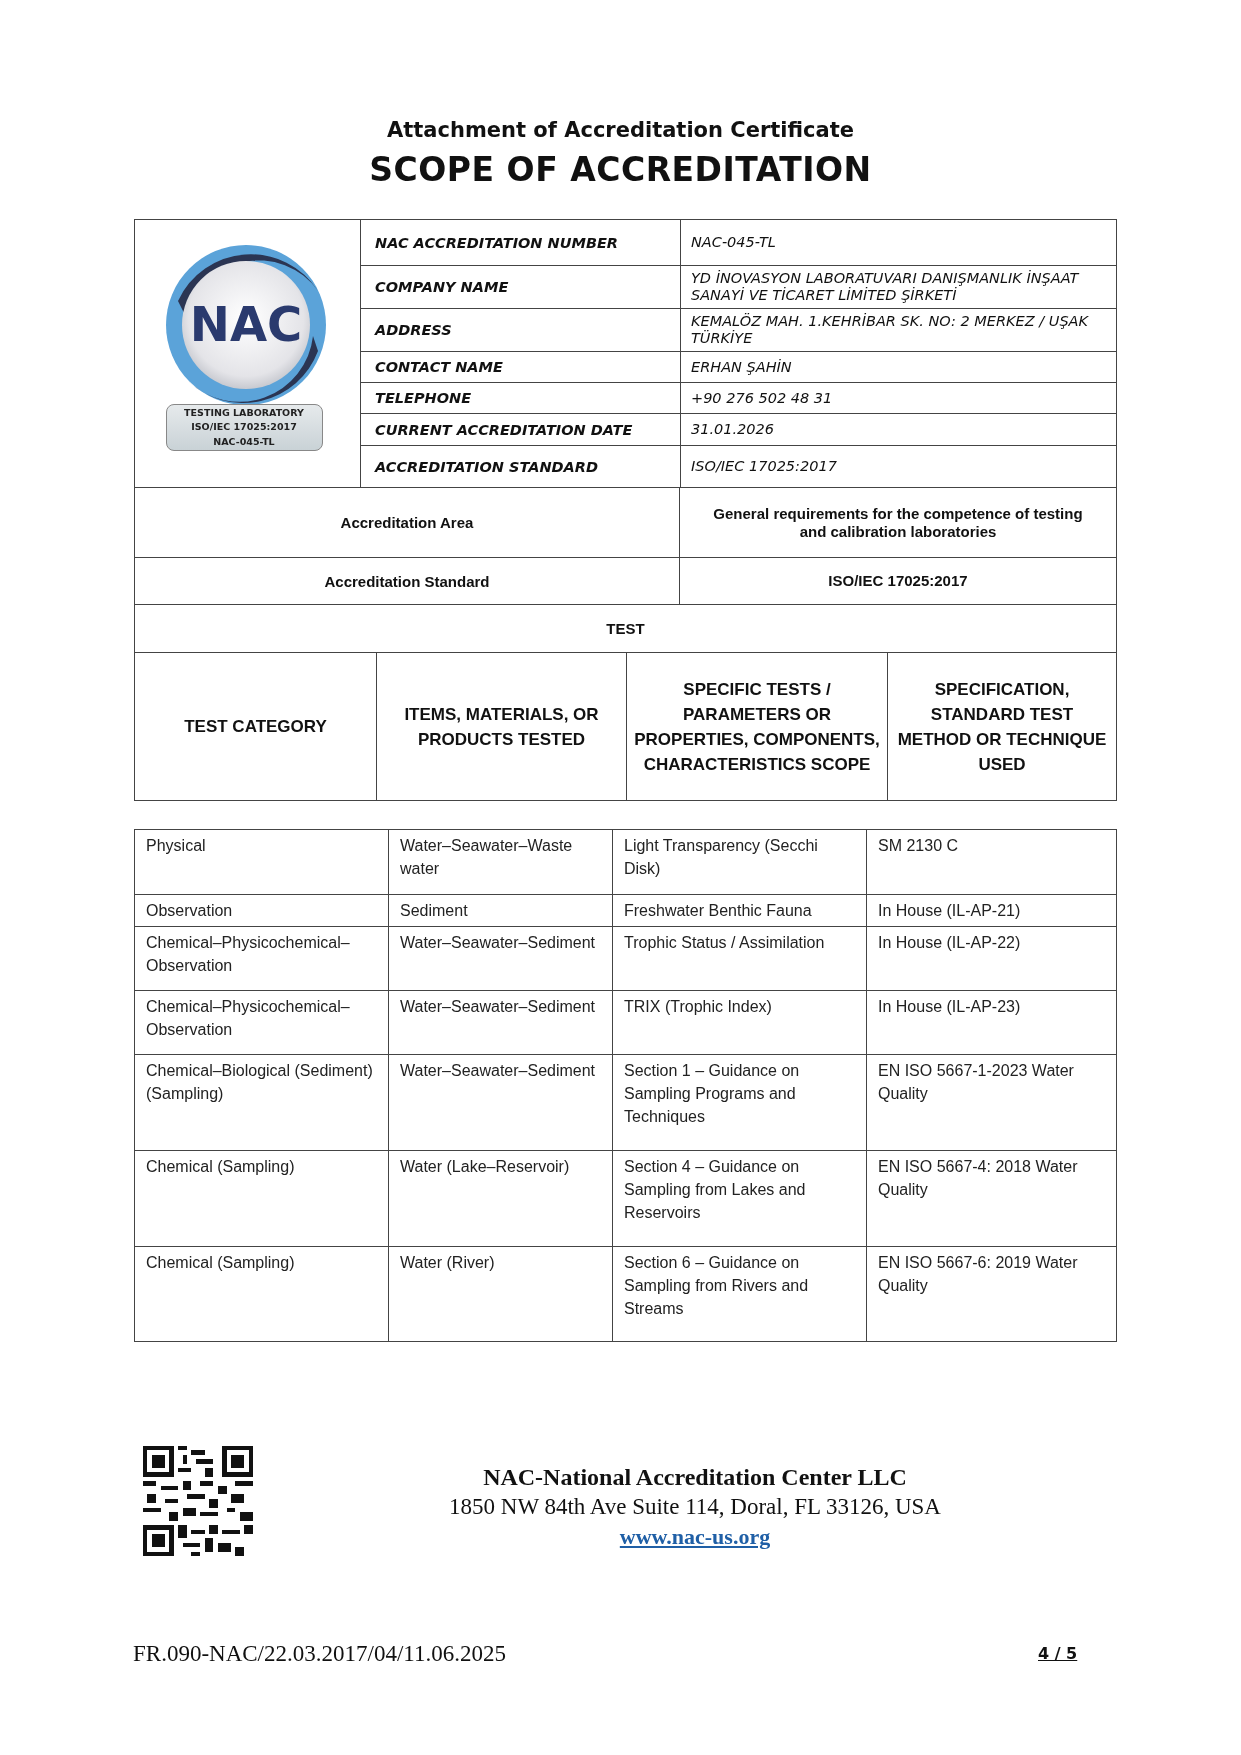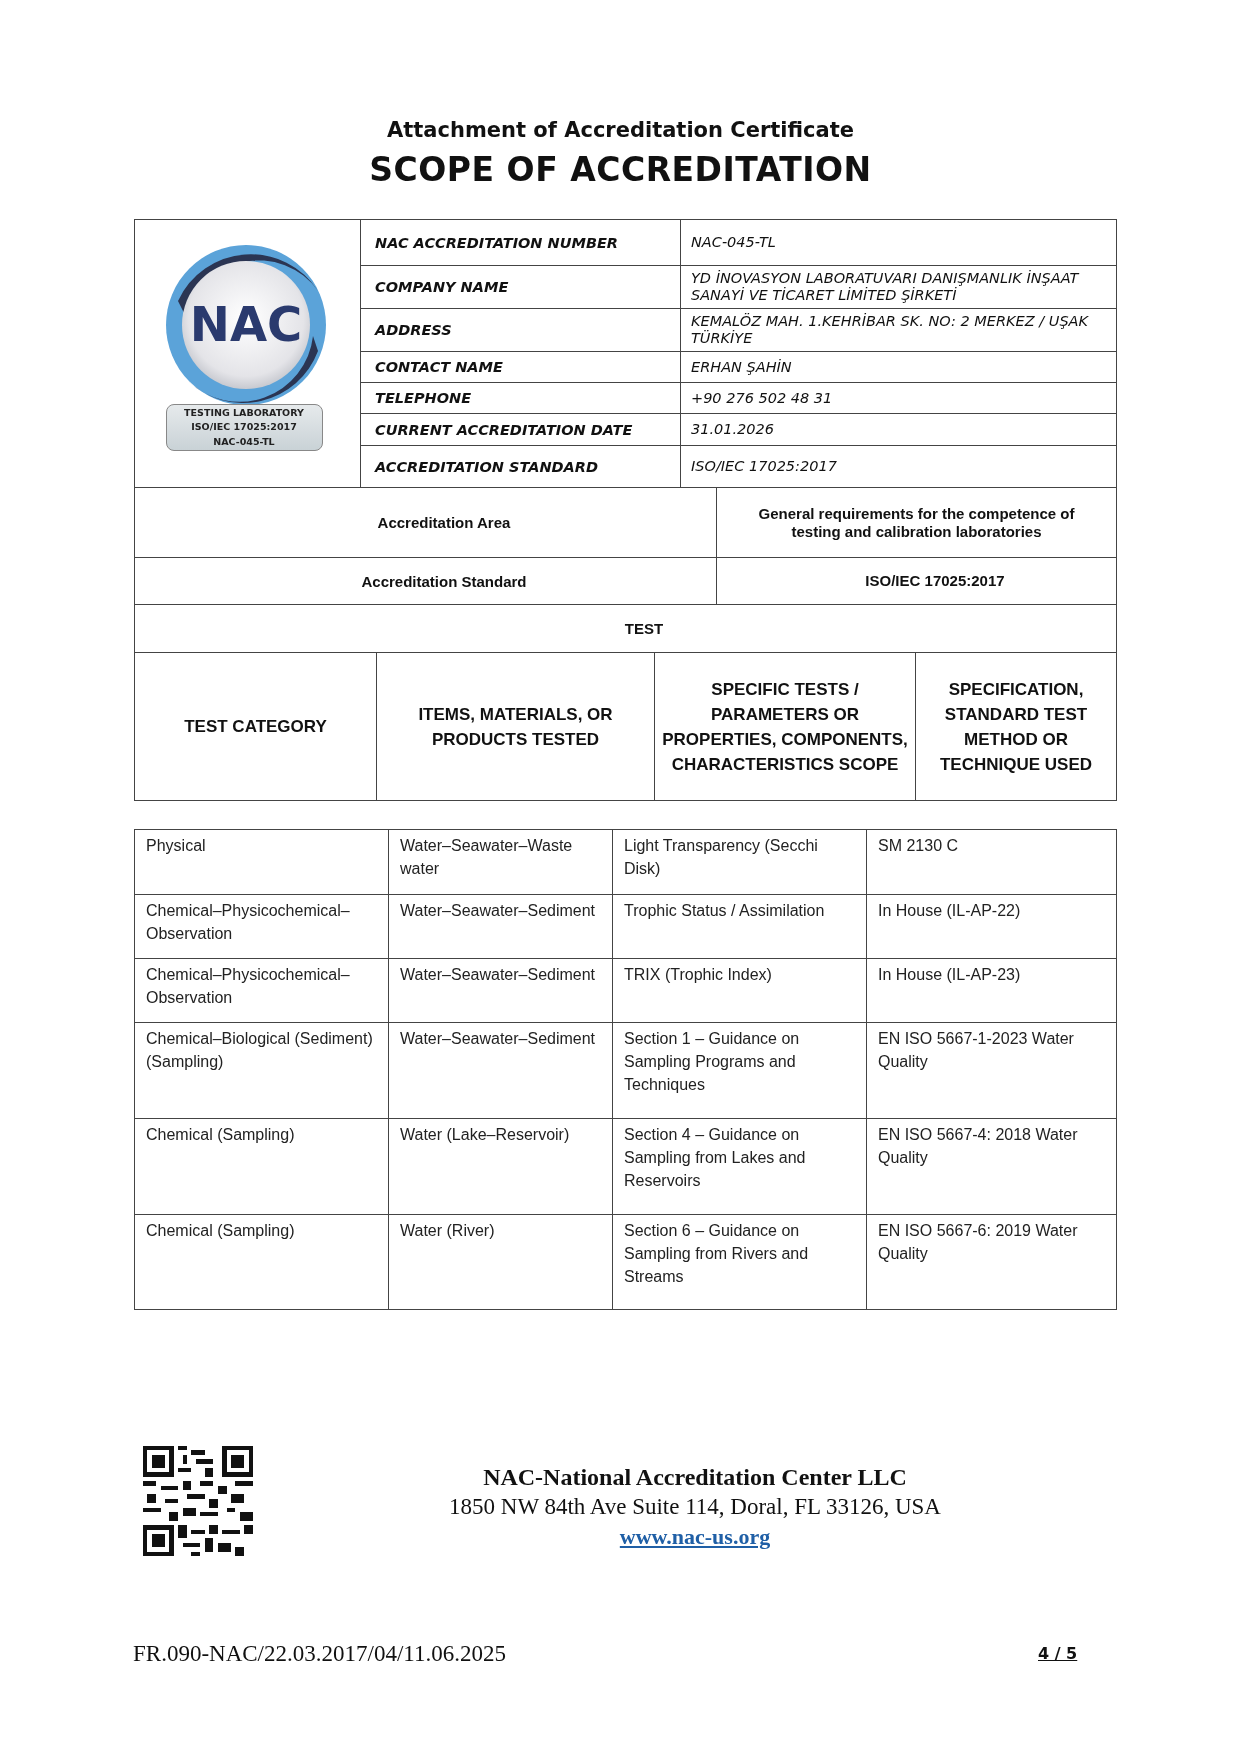--- a/index.html
+++ b/index.html
@@ -10,21 +10,21 @@
 
   table { border-collapse: collapse; position: absolute; }
   td, th { border: 1.5px solid #444; padding: 0; }
 
   #info { left: 134px; top: 219px; width: 983px; }
   #info td.lbl { font-family: "DejaVu Sans", sans-serif; font-style: italic; font-weight: bold; font-size: 14.5px; padding-left: 14px; width: 305px; }
   #info td.val { font-family: "DejaVu Sans", sans-serif; font-style: italic; font-size: 14.5px; padding: 0 10px; line-height: 17px; }
   #info td.logo { width: 225px; vertical-align: middle; text-align: center; }
 
   #area { left: 134px; top: 487px; width: 983px; }
-  #area td { font-family: "Liberation Sans", sans-serif; font-weight: bold; font-size: 15px; text-align: center; padding-left: 37px; }
+  #area td { font-family: "Liberation Sans", sans-serif; font-weight: bold; font-size: 15px; text-align: center; }
   #area td.l { width: 544px; }
   #area td.r { line-height: 18px; }
 
   #hdr { left: 134px; top: 652px; width: 983px; }
   #hdr td { font-family: "Liberation Sans", sans-serif; font-weight: bold; font-size: 17px; text-align: center; line-height: 25px; }
 
   #data { left: 134px; top: 829px; width: 983px; }
   #data td { font-family: "Liberation Sans", sans-serif; font-size: 16px; vertical-align: top; padding: 4px 10px 0 11px; line-height: 23px; color: #222; }
 
   .logo-wrap { position: relative; width: 200px; height: 226px; margin: 0 auto; }
@@ -118,34 +118,40 @@
   <tr style="height:48px">
     <td colspan="2">TEST</td>
   </tr>
 </tbody>
   </table>
 
 <table id="hdr">
   <tbody>
       <tr style="height:148px">
     <td style="width:241px">TEST CATEGORY</td>
-    <td style="width:233px; padding:0 22px">ITEMS, MATERIALS, OR PRODUCTS TESTED</td>
+    <td style="width:233px; padding:0 8px">ITEMS, MATERIALS, OR PRODUCTS TESTED</td>
     <td style="width:248px; padding:0 6px">SPECIFIC TESTS / PARAMETERS OR PROPERTIES, COMPONENTS, CHARACTERISTICS SCOPE</td>
     <td style="padding:0 8px">SPECIFICATION, STANDARD TEST METHOD OR TECHNIQUE USED</td>
   </tr>
 </tbody>
   </table>
 
 <table id="data">
   <tbody>
       <tr style="height:65px">
     <td style="width:232px">Physical</td>
     <td style="width:202px">Water–Seawater–Waste water</td>
     <td style="width:232px">Light Transparency (Secchi Disk)</td>
     <td>SM 2130 C</td>
+  </tr>
+  <tr style="height:32px">
+    <td>Observation</td>
+    <td>Sediment</td>
+    <td>Freshwater Benthic Fauna</td>
+    <td>In House (IL-AP-21)</td>
   </tr>
   <tr style="height:64px">
     <td>Chemical–Physicochemical–Observation</td>
     <td>Water–Seawater–Sediment</td>
     <td>Trophic Status / Assimilation</td>
     <td>In House (IL-AP-22)</td>
   </tr>
   <tr style="height:64px">
     <td>Chemical–Physicochemical–Observation</td>
     <td>Water–Seawater–Sediment</td>

